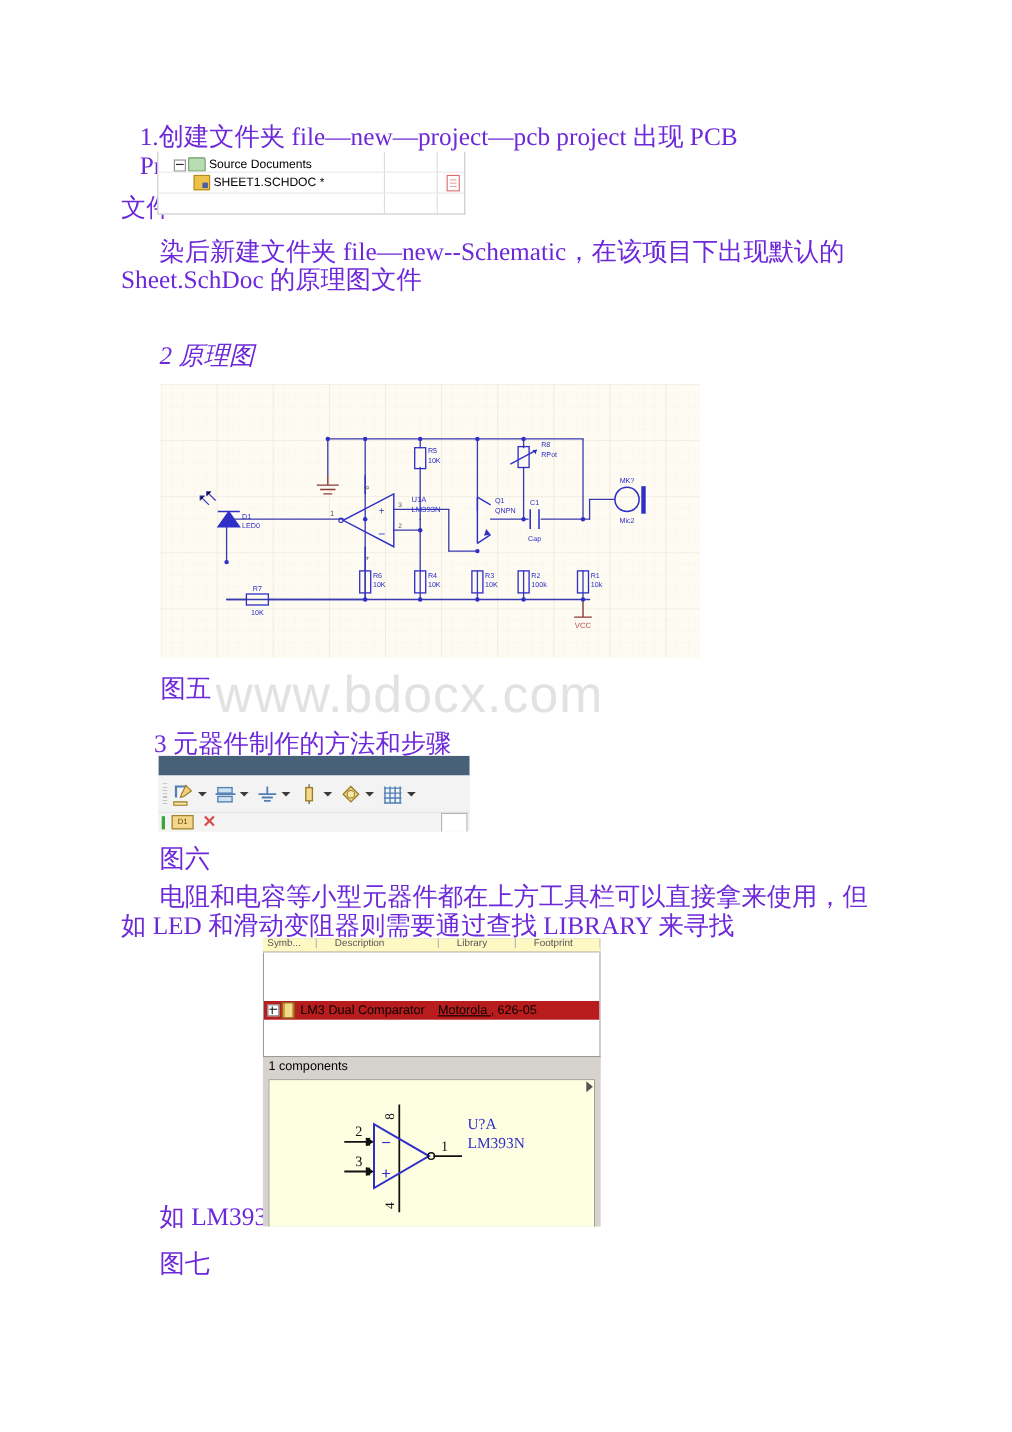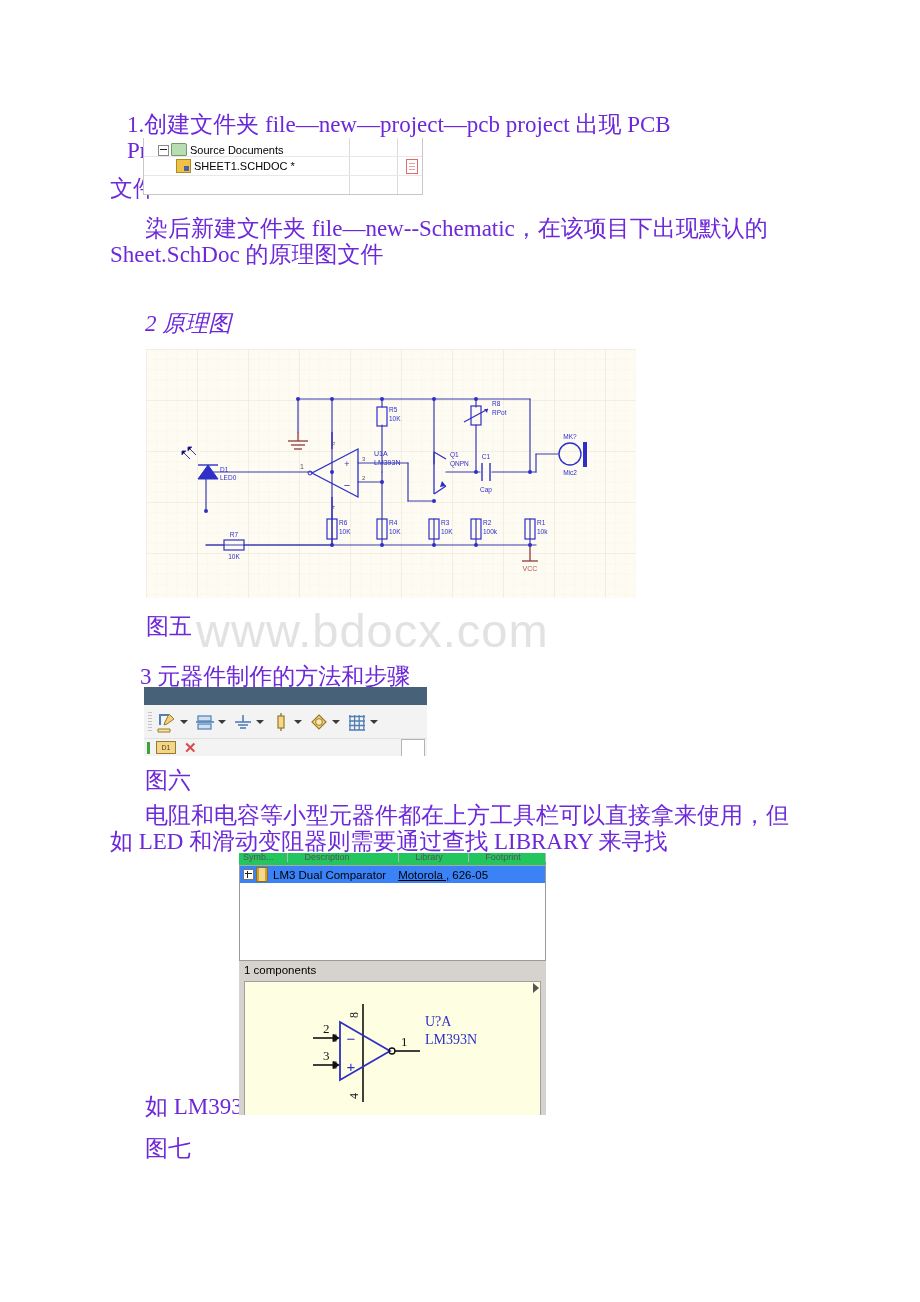--- a/index.html
+++ b/index.html
@@ -229,21 +229,21 @@
     top: 853px;
     width: 307px;
     height: 262px;
     z-index: 4;
     background: #d6d3ce;
     overflow: hidden;
   }
   .lib-hdr {
     height: 12px;
     display: flex;
-    background: #22c55e;
+    background: #fef9c3;
     border-bottom: 1px solid #a8a8a8;
     font-family: "Liberation Sans", sans-serif;
     font-size: 9px;
     color: #555;
     overflow: hidden;
     gap: 12px;
   }
   .lib-hdr .hcell {
     border-right: 1px solid #b6b6b6;
     padding-left: 4px;
@@ -257,26 +257,27 @@
     border: 1px solid #9a9a9a;
     border-top: none;
     height: 94px;
     position: relative;
     overflow: hidden;
   }
   .lib-item {
     height: 17px;
     display: flex;
     align-items: center;
-    background: #3b82f6;
+    background: #b91c1c;
     font-family: "Liberation Sans", sans-serif;
     font-size: 11.5px;
     color: #000;
     white-space: nowrap;
     padding-left: 3px;
+    margin-top: 44px;
   }
   .lib-expander {
     width: 9px; height: 9px;
     border: 1px solid #777;
     background: #fff;
     position: relative;
     flex: none;
     margin-right: 2px;
   }
   .lib-expander::before {

